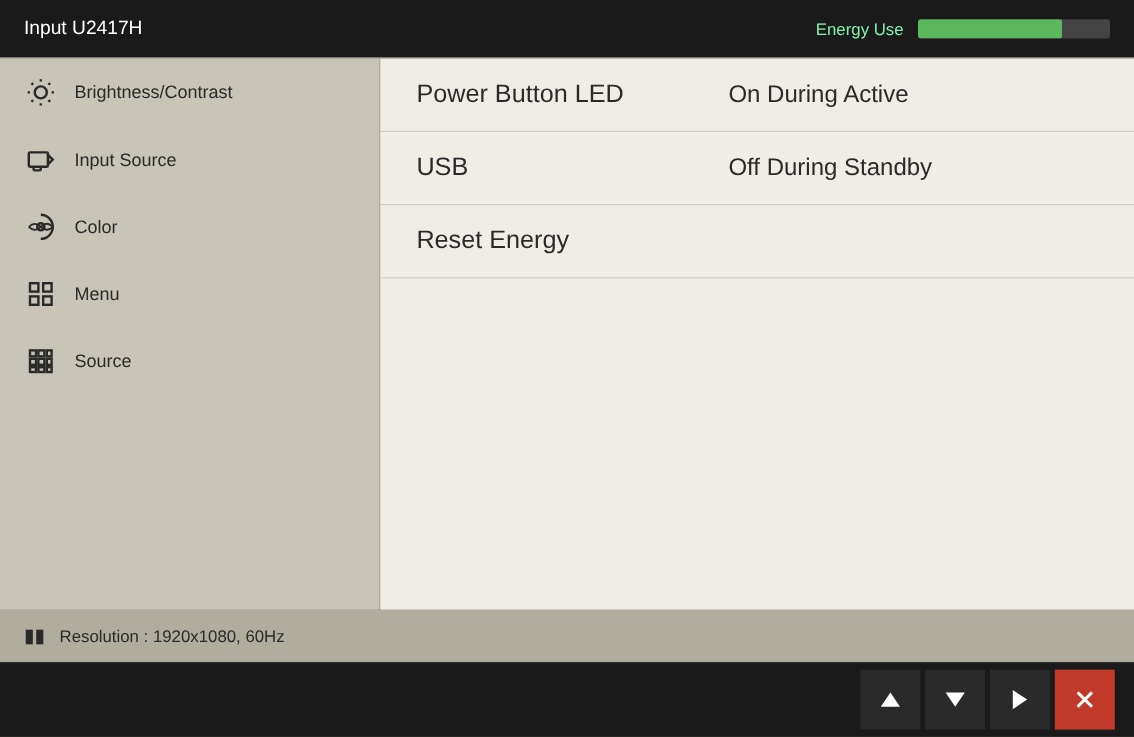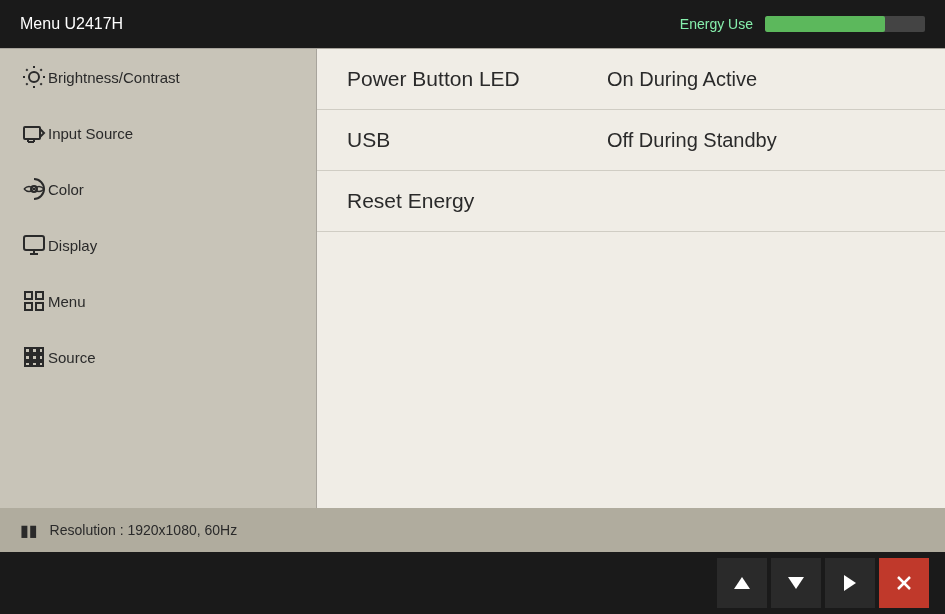--- a/index.html
+++ b/index.html
@@ -63,20 +63,21 @@
       padding: 0;
       flex-shrink: 0;
     }
     .sidebar-item {
       display: flex;
       align-items: center;
       padding: 14px 20px;
       cursor: pointer;
       color: #2a2a2a;
       font-size: 15px;
+      gap: 14px;
     }
     .sidebar-item.active {
       color: #1a7abf;
     }
     .sidebar-item .icon {
       width: 28px;
       height: 28px;
       display: flex;
       align-items: center;
       justify-content: center;
@@ -166,21 +167,21 @@
     .separator-line {
       width: 1px;
       background: #a8a49c;
       align-self: stretch;
     }
   </style>
 </head>
 <body>
 
 <div class="top-bar">
-  <span class="top-bar-title">Menu U2417H</span>
+  <span class="top-bar-title">Input U2417H</span>
   <div class="energy-use-container">
     <span class="energy-use-label">Energy Use</span>
     <div class="energy-bar-bg">
       <div class="energy-bar-fill" style="width: 75%;"></div>
     </div>
   </div>
 </div>
 
 <div class="main-content">
 
@@ -221,30 +222,20 @@
         <svg viewBox="0 0 24 24" fill="none" stroke="#2a2a2a" stroke-width="2">
           <circle cx="12" cy="12" r="3"></circle>
           <path d="M12 2a10 10 0 0 1 0 20" stroke="#2a2a2a" stroke-width="2" fill="none"></path>
           <path d="M2 12 Q7 7 12 12 Q7 17 2 12" fill="none" stroke="#2a2a2a" stroke-width="1.5"></path>
           <path d="M12 12 Q17 7 22 12 Q17 17 12 12" fill="none" stroke="#2a2a2a" stroke-width="1.5"></path>
         </svg>
       </div>
       <span class="sidebar-item-label">Color</span>
     </div>
 
-    <div class="sidebar-item">
-      <div class="icon">
-        <svg viewBox="0 0 24 24" fill="none" stroke="#2a2a2a" stroke-width="2">
-          <rect x="2" y="3" width="20" height="14" rx="2"></rect>
-          <line x1="8" y1="21" x2="16" y2="21"></line>
-          <line x1="12" y1="17" x2="12" y2="21"></line>
-        </svg>
-      </div>
-      <span class="sidebar-item-label">Display</span>
-    </div>
 
 
     <div class="sidebar-item">
       <div class="icon">
         <svg viewBox="0 0 24 24" fill="none" stroke="#2a2a2a" stroke-width="2">
           <rect x="3" y="3" width="7" height="7"></rect>
           <rect x="14" y="3" width="7" height="7"></rect>
           <rect x="3" y="14" width="7" height="7"></rect>
           <rect x="14" y="14" width="7" height="7"></rect>
         </svg>

